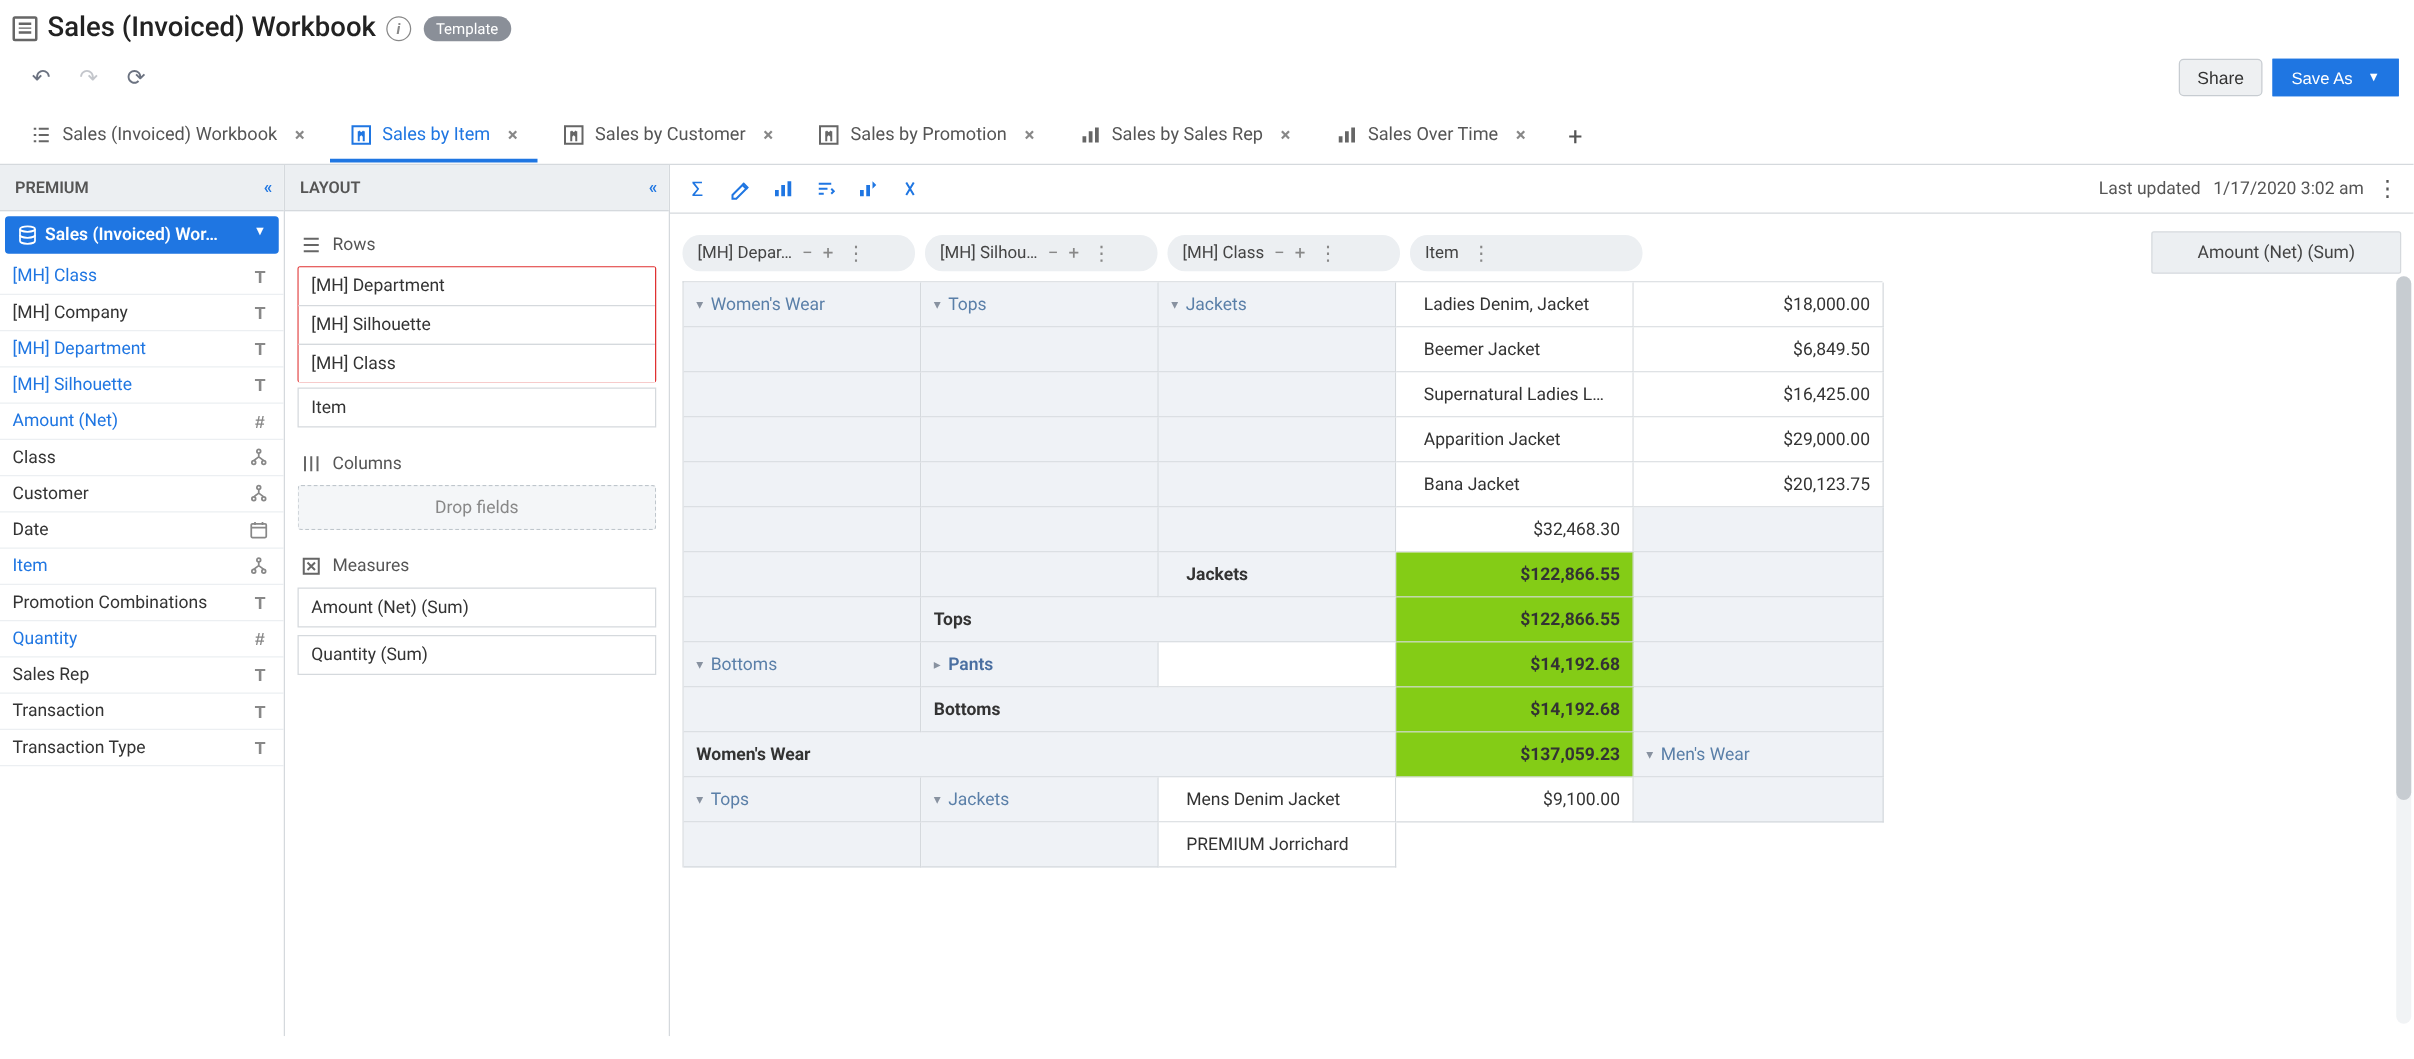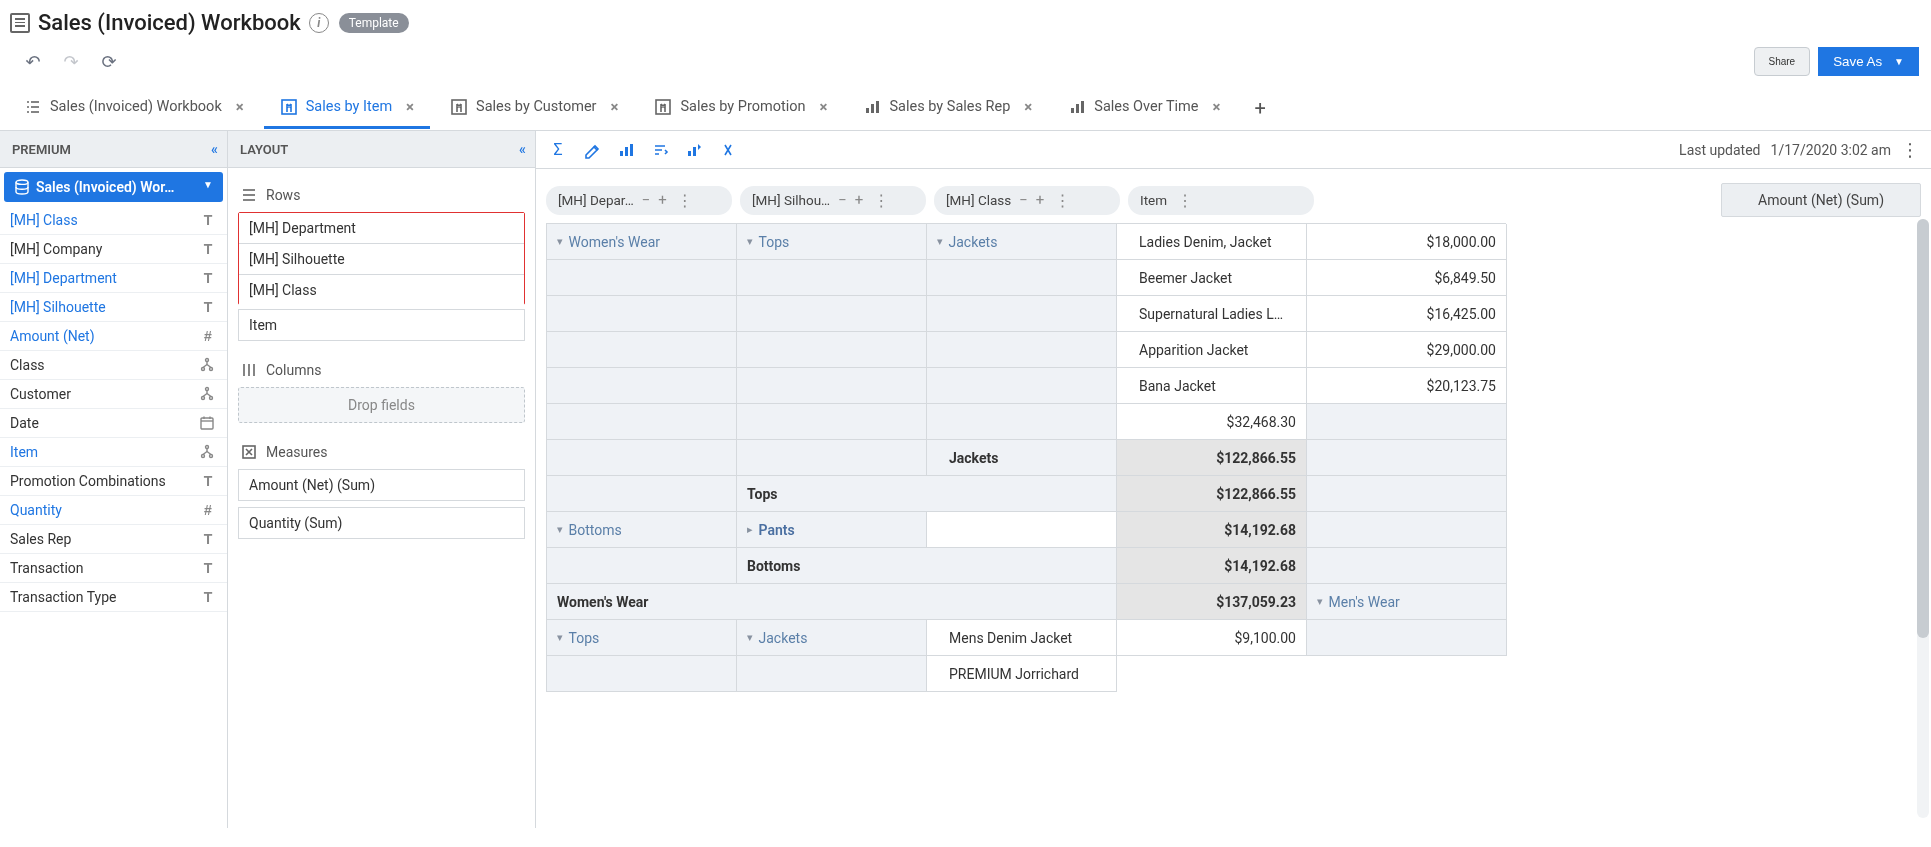--- a/index.html
+++ b/index.html
@@ -11,21 +11,21 @@
 .header .doc-icon span { height:1.5px; background:#666; display:block; }
 .header h1 { font-size: 22px; font-weight: 500; color: #222; }
 .header .info-icon { margin-left: 8px; width:20px; height:20px; border:1.5px solid #888; border-radius:50%; display:flex; align-items:center; justify-content:center; color:#888; font-weight:bold; font-style:italic; font-size:12px; }
 .header .template-badge { margin-left: 10px; background:#8a8f98; color:#fff; padding:3px 10px; border-radius:10px; font-size:12px; }
 
 
 .toolbar-row { display:flex; align-items:center; justify-content:space-between; padding: 6px 12px 10px 12px; }
 .toolbar-row .left { display:flex; gap:16px; padding-left:10px; }
 .toolbar-row .right { display:flex; gap:8px; }
 .tool-icon { width:22px; height:22px; display:flex; align-items:center; justify-content:center; color:#6b7280; cursor:pointer; font-size:18px; }
-.btn { border:1px solid #c7ccd1; background:#eef0f2; padding:6px 14px; border-radius:4px; font-size:10px; cursor:pointer; color:#333; }
+.btn { border:1px solid #c7ccd1; background:#eef0f2; padding:6px 14px; border-radius:4px; font-size:14px; cursor:pointer; color:#333; }
 .btn-primary { background:#1f76e2; color:#fff; border:1px solid #1f76e2; display:flex; align-items:center; gap:12px; padding:6px 14px; }
 .btn-primary .caret { font-size:10px; }
 
 
 .tabs { display:flex; align-items:center; border-bottom:1px solid #d5d9dd; padding: 0 8px; gap: 4px; }
 .tab { display:flex; align-items:center; gap:8px; padding:10px 16px; font-size:14.5px; color:#555; cursor:pointer; position:relative; border-bottom:3px solid transparent; }
 .tab.active { color:#1f76e2; border-bottom:3px solid #1f76e2; }
 .tab .tab-icon { width:18px; height:18px; display:flex; align-items:center; justify-content:center; color:#666; }
 .tab.active .tab-icon { color:#1f76e2; }
 .tab .close { margin-left:6px; color:#888; font-size:15px; font-weight:bold; cursor:pointer; }
@@ -81,21 +81,21 @@
 .col-dep { width:186px; } .col-sil{ width:186px; } .col-cls{ width:186px; } .col-itm{ width:186px; }
 
 .grid { display:grid; grid-template-columns: 190px 190px 190px 190px 200px; border-top:1px solid #d5d9dd; border-left:1px solid #d5d9dd; width: 960px; }
 .cell { border-right:1px solid #d5d9dd; border-bottom:1px solid #d5d9dd; padding:8px 10px; font-size:14px; display:flex; align-items:center; min-height:36px; }
 .cell.group { background:#eff2f6; color:#667085; }
 .cell.group .chev { margin-right:6px; color:#8892a0; font-size:11px; }
 .cell.group .link { color:#5a7fa8; cursor:pointer; }
 .cell.item-cell { background:#fff; color:#333; padding-left:22px; }
 .cell.amount { background:#fff; justify-content:flex-end; color:#333; font-variant-numeric: tabular-nums; }
 .cell.subtotal { background:#eff2f6; font-weight:700; color:#333; }
-.cell.subtotal.amount { background:#e5e5e5; font-weight:700; }
+.cell.subtotal.amount { background:#84cc16; font-weight:700; }
 .cell.span { background:#eff2f6; }
 .grid-scrollbar { position:absolute; right:2px; top:50px; bottom:10px; width:12px; background:#f1f3f5; border-radius:6px; }
 .grid-scrollbar .thumb { position:absolute; top:0; width:12px; height:70%; background:#c7ccd1; border-radius:6px; }
 
 svg { display:block; }
 </style>
 </head>
 <body>
 
 <div class="header">

